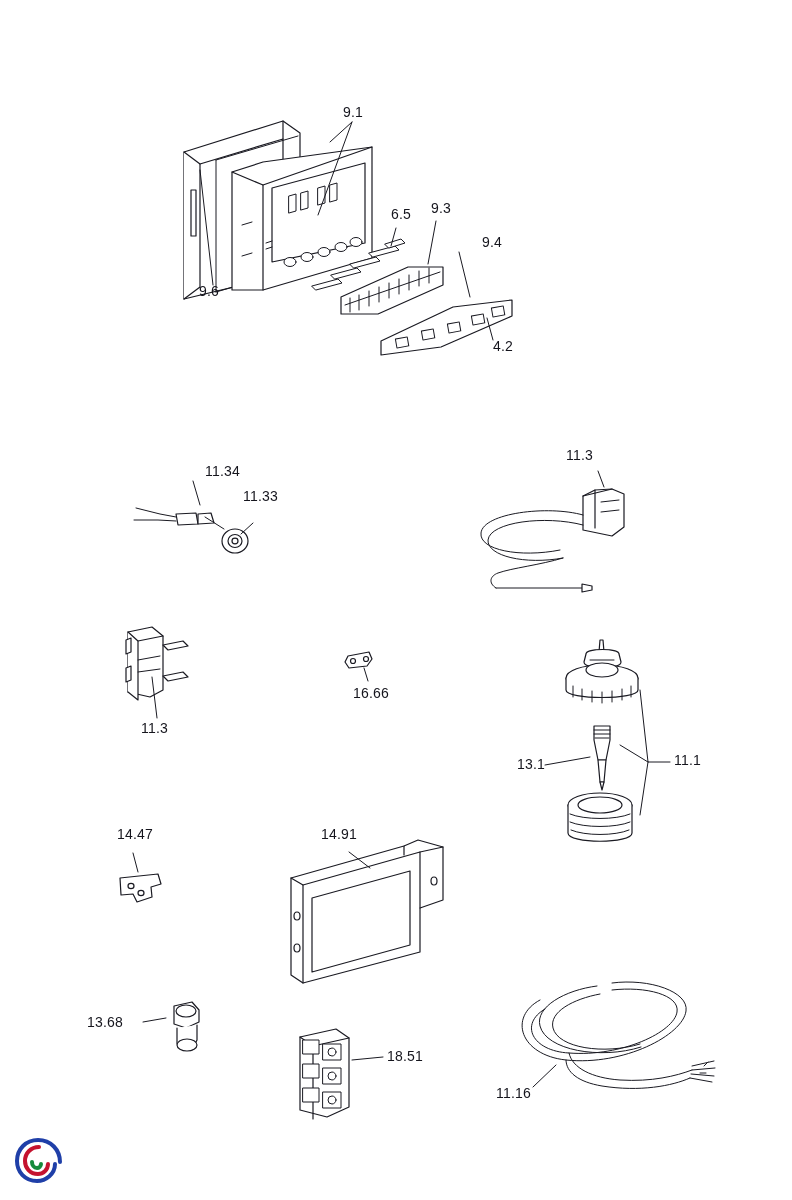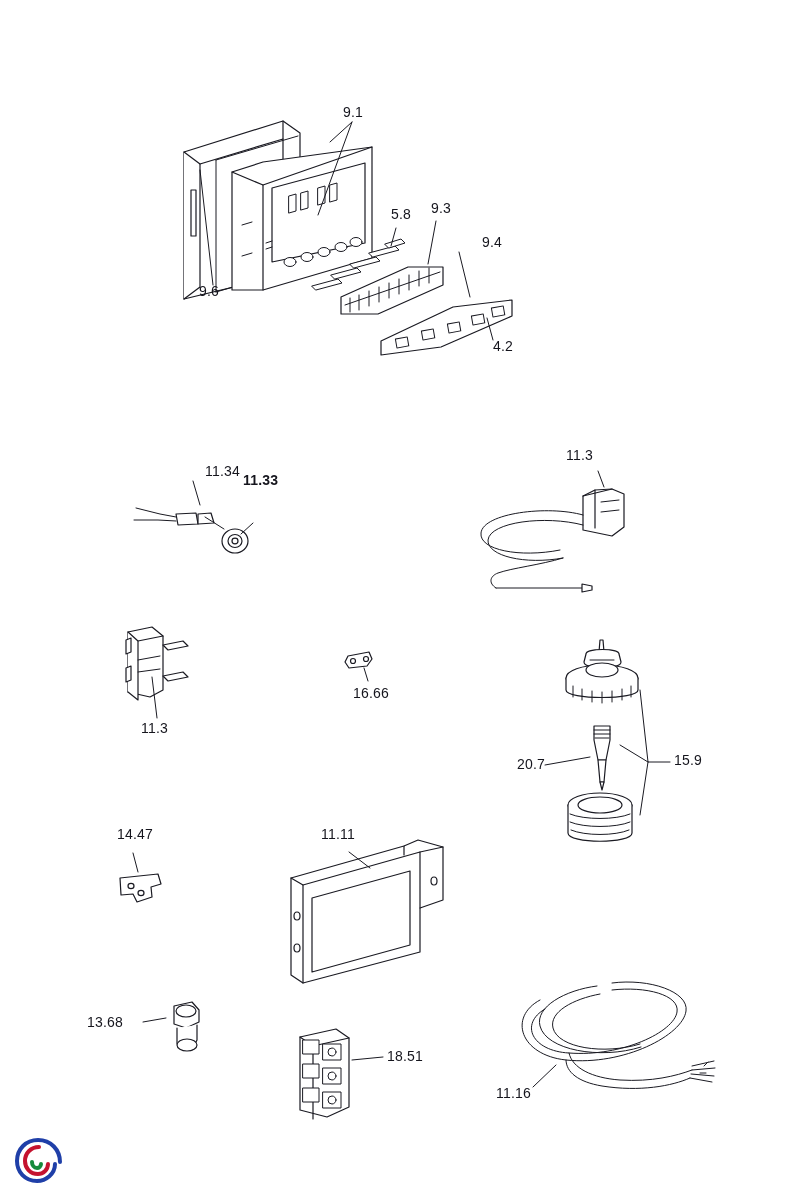--- a/index.html
+++ b/index.html
@@ -255,36 +255,36 @@
         <path d="M692 1066 L714 1061"></path>
         <path d="M700 1073 L706 1073"></path>
         <path d="M704 1066 L708 1062"></path>
       </g>
       <path d="M533 1087 L556 1065" stroke-width="1"></path>
 
     </g>
   </svg>
 
   <div class="label" style="left:343px; top:104px;">9.1</div>
-  <div class="label" style="left:391px; top:206px;">5.8</div>
+  <div class="label" style="left:391px; top:206px;">6.5</div>
   <div class="label" style="left:431px; top:200px;">9.3</div>
   <div class="label" style="left:454px; top:234px;margin-left:28px;">9.4</div>
   <div class="label" style="left:493px; top:338px;">4.2</div>
   <div class="label" style="left:199px; top:283px;">9.6</div>
 
   <div class="label" style="left:173px; top:463px;margin-left:32px;">11.34</div>
-  <div class="label" style="left:243px; top:472px;font-weight:bold;">11.33</div>
+  <div class="label" style="left:243px; top:488px;">11.33</div>
   <div class="label" style="left:566px; top:447px;">11.3</div>
   <div class="label" style="left:141px; top:720px;">11.3</div>
   <div class="label" style="left:353px; top:685px;">16.66</div>
-  <div class="label" style="left:674px; top:752px;">15.9</div>
-  <div class="label" style="left:517px; top:756px;">20.7</div>
+  <div class="label" style="left:674px; top:752px;">11.1</div>
+  <div class="label" style="left:517px; top:756px;">13.1</div>
 
   <div class="label" style="left:117px; top:826px;">14.47</div>
-  <div class="label" style="left:321px; top:826px;">11.11</div>
+  <div class="label" style="left:321px; top:826px;">14.91</div>
   <div class="label" style="left:87px; top:1014px;">13.68</div>
   <div class="label" style="left:387px; top:1048px;">18.51</div>
   <div class="label" style="left:496px; top:1085px;">11.16</div>
 
   <svg class="logo" viewBox="0 0 54 54" xmlns="http://www.w3.org/2000/svg">
     <g fill="none" stroke-width="4" stroke-linecap="round">
       <path d="M43 30 C43 40, 34 47, 25 47 C13 47, 5 38, 5 27 C5 15, 14 6, 26 6 C39 6, 48 16, 48 28" stroke="#1f3fa8"></path>
       <path d="M36 30 C36 36, 31 40, 26 40 C18 40, 13 34, 13 27 C13 19, 19 13, 27 13" stroke="#c4122f"></path>
       <path d="M29 30 C29 32, 27 34, 25 34 C22 34, 20 31, 20 28" stroke="#168a3c"></path>
     </g>

